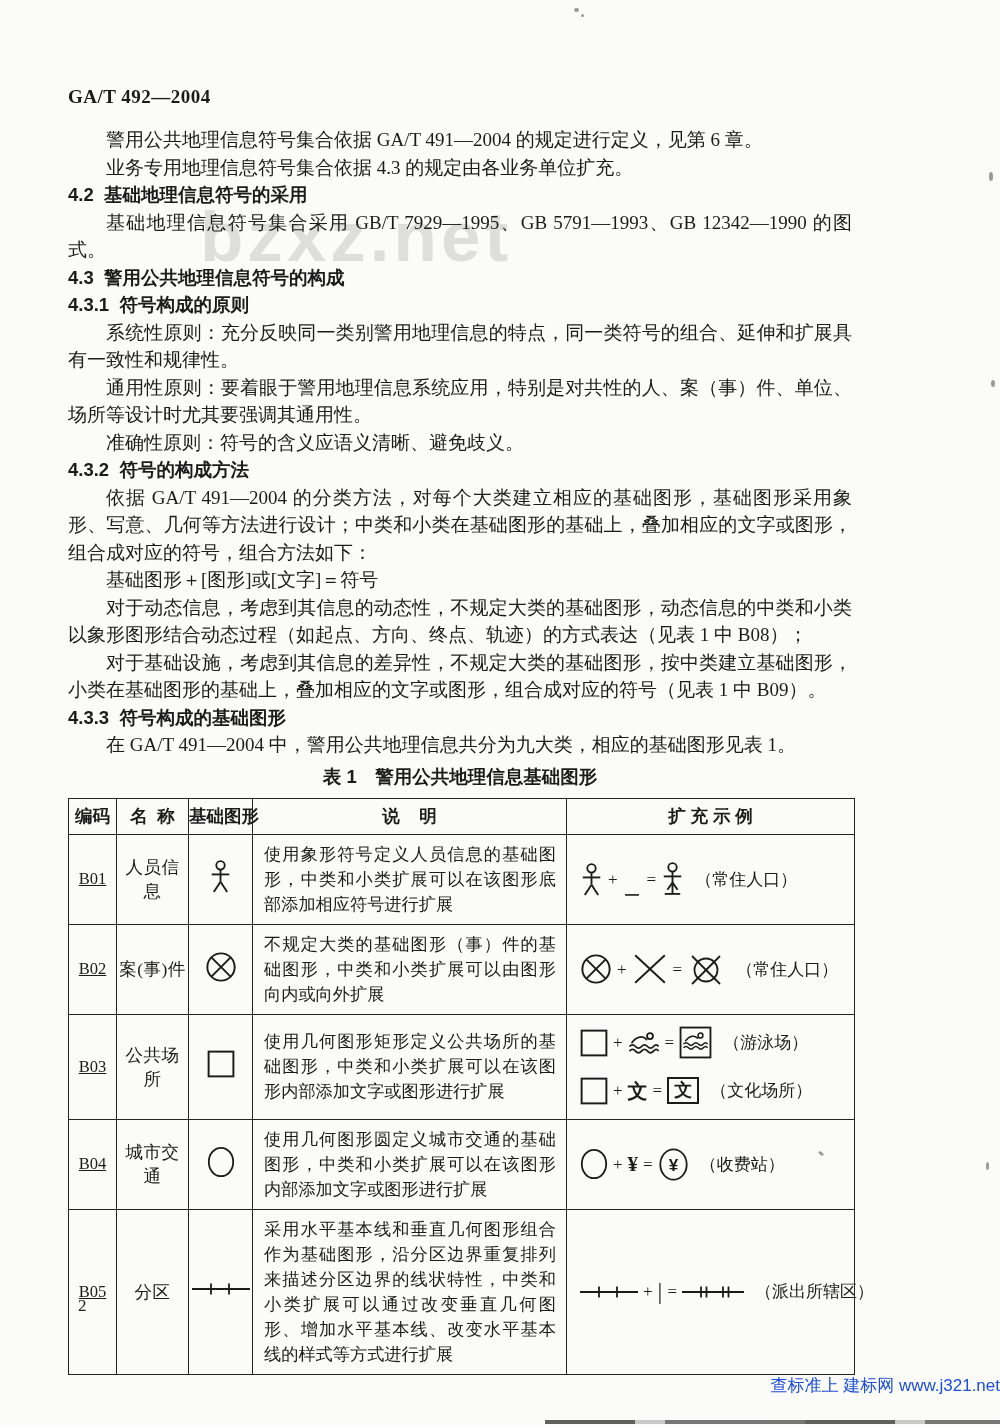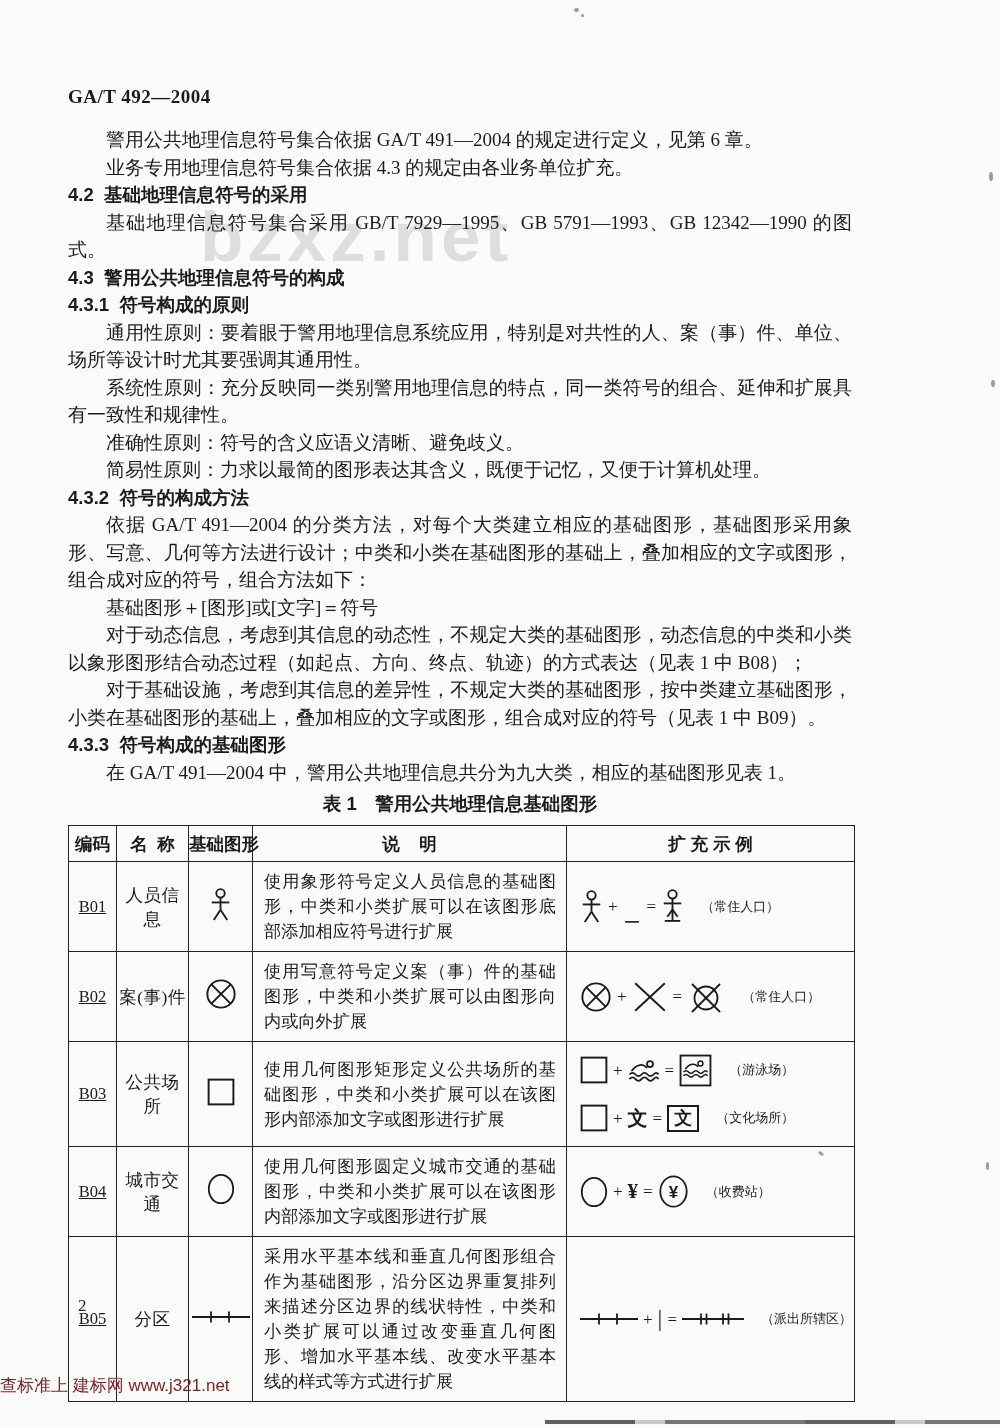--- a/index.html
+++ b/index.html
@@ -108,42 +108,43 @@
   .tok-txt.yen { font-size: 21px; }
   .tok-txt.wen { font-size: 20px; }
   .boxed {
     display: inline-block;
     border: 2px solid #1b1b1b;
     padding: 2px 5px 3px 5px;
     font-size: 18px;
     font-weight: bold;
     line-height: 1;
   }
-  .ex-caption { font-size: 13px; margin-left: 12px; white-space: nowrap; }
+  .ex-caption { font-size: 17px; margin-left: 6px; white-space: nowrap; }
   .sym-svg { display: block; }
   .sym-svg path, .sym-svg line, .sym-svg circle, .sym-svg ellipse, .sym-svg rect {
     stroke: #1b1b1b; fill: none; stroke-width: 1.8;
   }
   .sym-svg text { stroke: none; fill: #1b1b1b; }
   .page-number {
     position: absolute;
     left: 78px;
     top: 1296px;
     font-size: 17px;
     z-index: 1;
   }
   .footer-line {
     position: absolute;
     left: 0; right: 0;
     top: 1374px;
-    text-align: left;
+    text-align: right;
     font-family: "Liberation Sans", sans-serif;
     font-size: 17px;
-    color: #7f1d1d;
+    color: #1d4ed8;
     z-index: 1;
+    padding-left: 36px;
   }
   .scan-speck { position: absolute; background: #9a9a9a; border-radius: 50%; z-index: 2; }
   .scan-edge {
     position: absolute;
     left: 545px; right: 0;
     top: 1420px;
     height: 4px;
     background: repeating-linear-gradient(90deg, #3a3a3a 0 90px, #bdbdbd 90px 120px, #555 120px 260px);
     opacity: 0.8;
     z-index: 2;
@@ -157,24 +158,23 @@
 
   <div class="content">
     <div class="doc-code">GA/T 492—2004</div>
     <div class="sections" id="sections">
         <div class="sec-para">警用公共地理信息符号集合依据 GA/T 491—2004 的规定进行定义，见第 6 章。</div>
         <div class="sec-para">业务专用地理信息符号集合依据 4.3 的规定由各业务单位扩充。</div>
         <div class="sec-heading">4.2  基础地理信息符号的采用</div>
         <div class="sec-para">基础地理信息符号集合采用 GB/T 7929—1995、GB 5791—1993、GB 12342—1990 的图式。</div>
         <div class="sec-heading">4.3  警用公共地理信息符号的构成</div>
         <div class="sec-heading">4.3.1  符号构成的原则</div>
+        <div class="sec-para">系统性原则：充分反映同一类别警用地理信息的特点，同一类符号的组合、延伸和扩展具有一致性和规律性。</div>
         <div class="sec-para">通用性原则：要着眼于警用地理信息系统应用，特别是对共性的人、案（事）件、单位、场所等设计时尤其要强调其通用性。</div>
-        <div class="sec-para">系统性原则：充分反映同一类别警用地理信息的特点，同一类符号的组合、延伸和扩展具有一致性和规律性。</div>
         <div class="sec-para">准确性原则：符号的含义应语义清晰、避免歧义。</div>
-        <div class="sec-para">简易性原则：力求以最简的图形表达其含义，既便于记忆，又便于计算机处理。</div>
         <div class="sec-heading">4.3.2  符号的构成方法</div>
         <div class="sec-para">依据 GA/T 491—2004 的分类方法，对每个大类建立相应的基础图形，基础图形采用象形、写意、几何等方法进行设计；中类和小类在基础图形的基础上，叠加相应的文字或图形，组合成对应的符号，组合方法如下：</div>
         <div class="sec-para">基础图形＋[图形]或[文字]＝符号</div>
         <div class="sec-para">对于动态信息，考虑到其信息的动态性，不规定大类的基础图形，动态信息的中类和小类以象形图形结合动态过程（如起点、方向、终点、轨迹）的方式表达（见表 1 中 B08）；</div>
         <div class="sec-para">对于基础设施，考虑到其信息的差异性，不规定大类的基础图形，按中类建立基础图形，小类在基础图形的基础上，叠加相应的文字或图形，组合成对应的符号（见表 1 中 B09）。</div>
         <div class="sec-heading">4.3.3  符号构成的基础图形</div>
         <div class="sec-para">在 GA/T 491—2004 中，警用公共地理信息共分为九大类，相应的基础图形见表 1。</div>
       </div>
     <div class="table-title">表 1　警用公共地理信息基础图形</div>
     <table class="symtab">
@@ -243,21 +243,21 @@
             <td class="cell-name">案(事)件</td>
             <td class="cell-sym"><span style="display: inline-flex;">
                 <span class="tok">
                   <svg class="sym-svg" width="32" height="32" viewBox="0 0 30 30" xmlns="http://www.w3.org/2000/svg">
                     <circle cx="15" cy="15" r="12.8"></circle>
                     <line x1="6" y1="6" x2="24" y2="24"></line>
                     <line x1="24" y1="6" x2="6" y2="24"></line>
                   </svg>
                 </span>
               </span></td>
-            <td class="cell-desc">使用写意符号定义案（事）件的基础图形，中类和小类扩展可以由图形向内或向外扩展</td>
+            <td class="cell-desc">不规定大类的基础图形（事）件的基础图形，中类和小类扩展可以由图形向内或向外扩展</td>
             <td class="cell-ex">
               <div class="ex-line">
                 <span class="tok">
                   <svg class="sym-svg" width="32" height="32" viewBox="0 0 30 30" xmlns="http://www.w3.org/2000/svg">
                     <circle cx="15" cy="15" r="12.8"></circle>
                     <line x1="6" y1="6" x2="24" y2="24"></line>
                     <line x1="24" y1="6" x2="6" y2="24"></line>
                   </svg>
                 </span>
                 <span class="tok tok-txt op">+</span>

